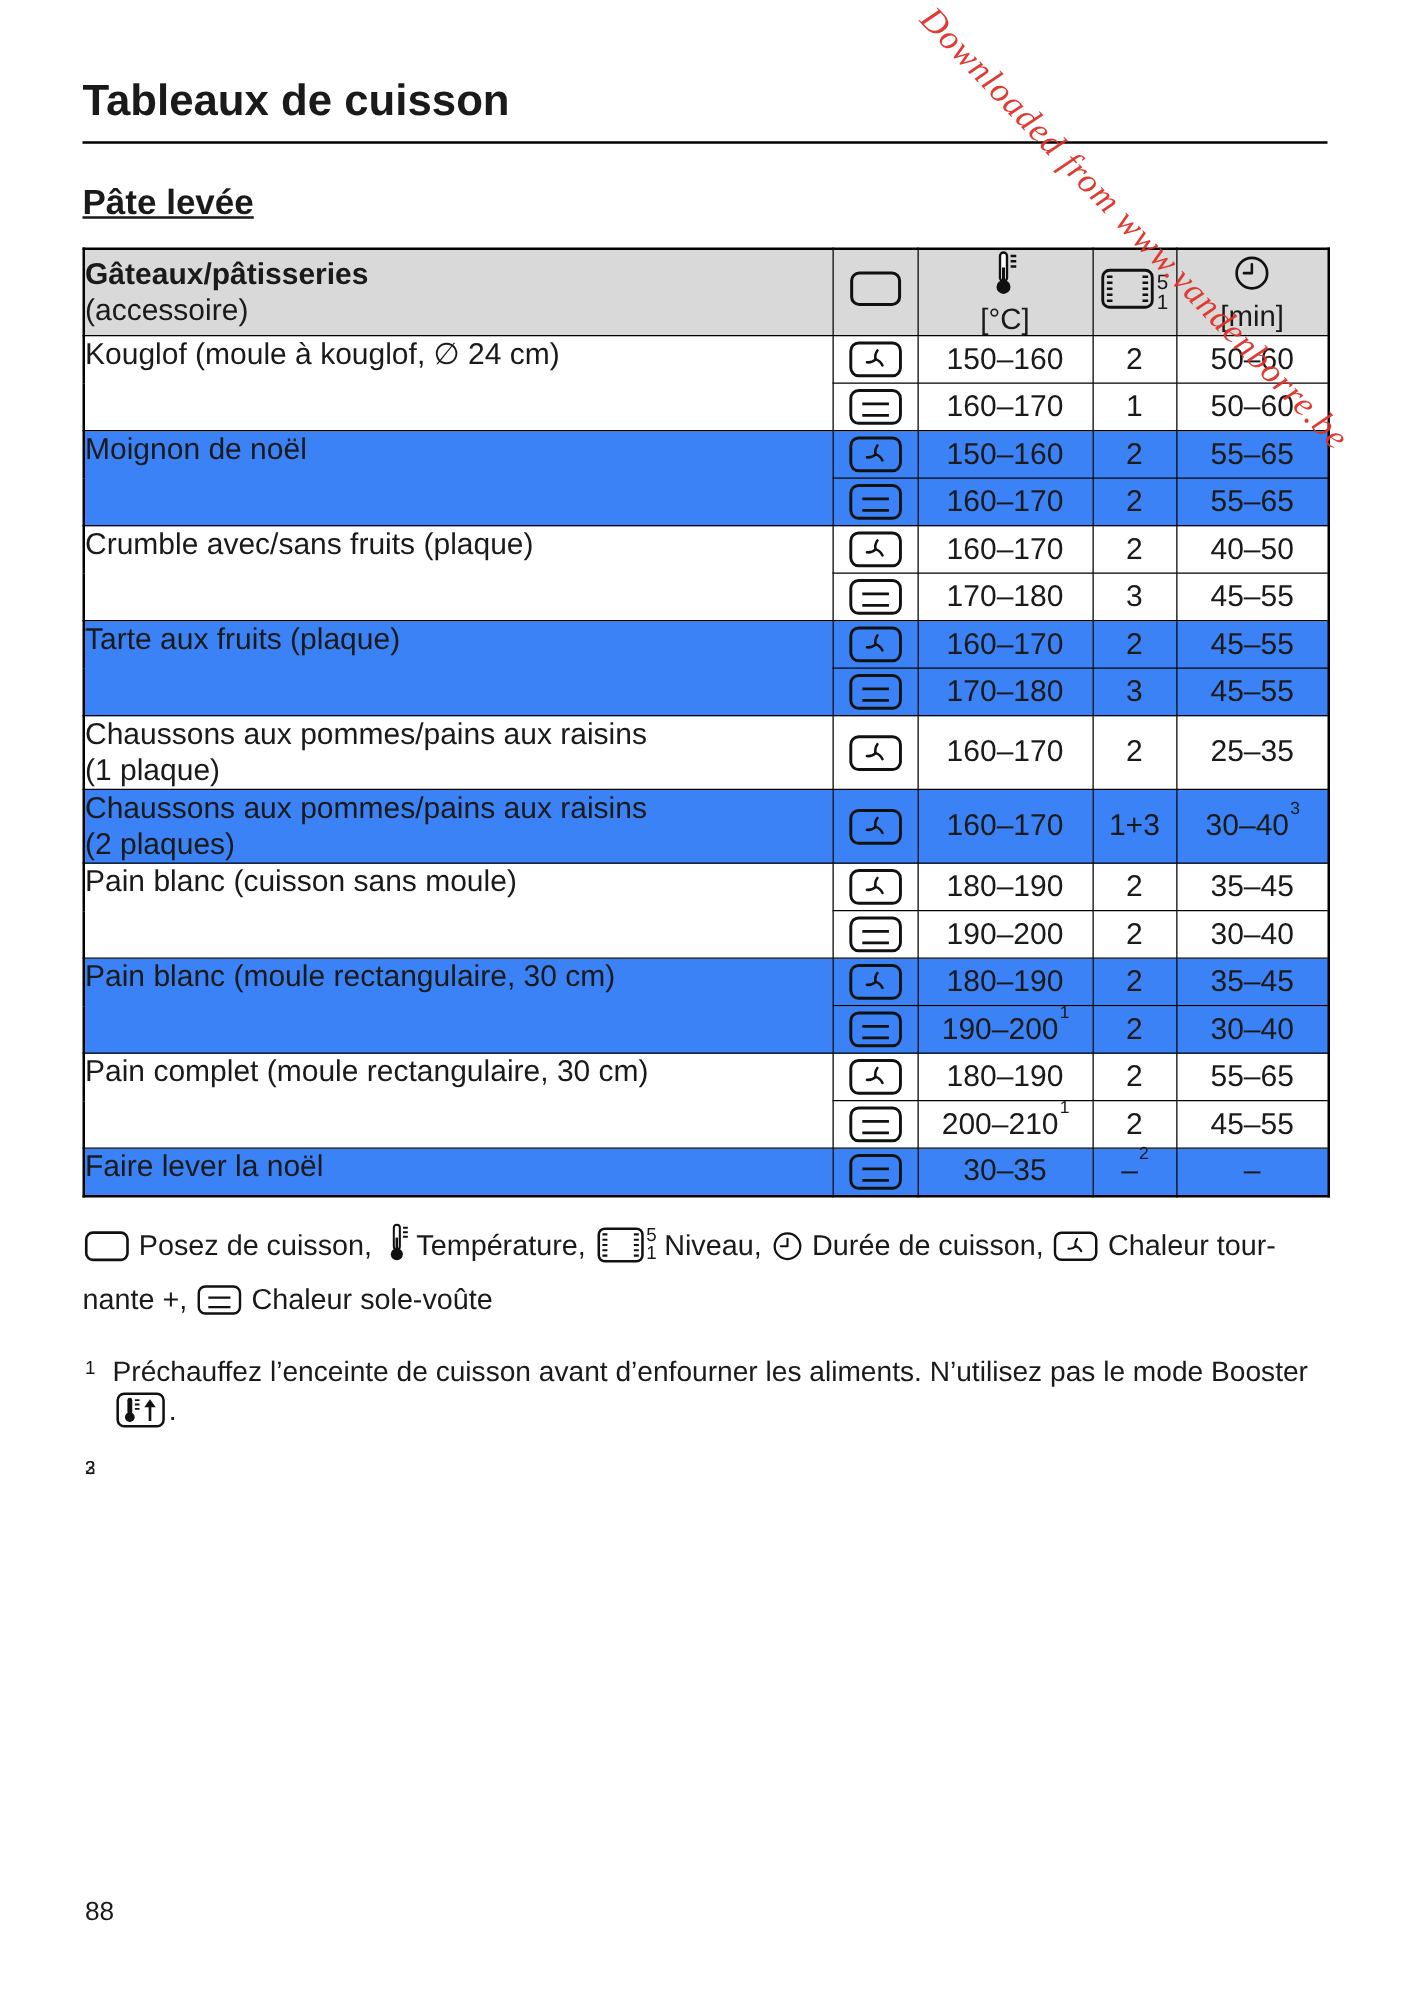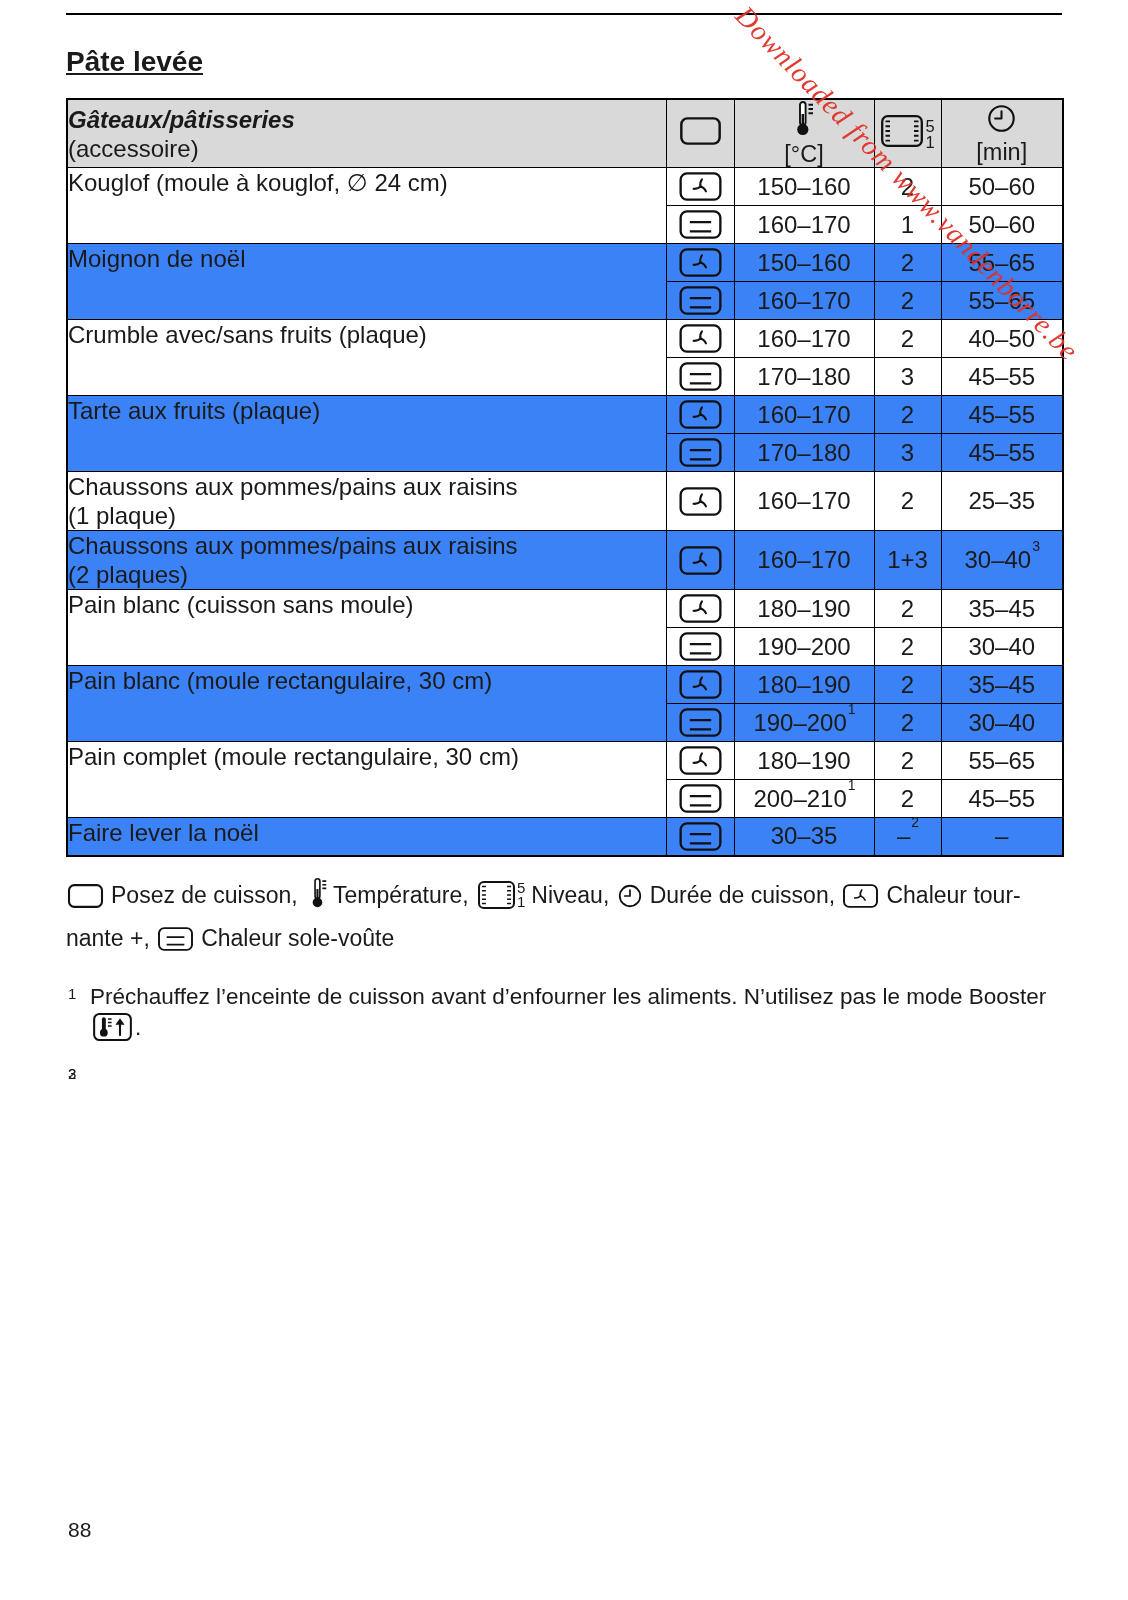--- a/index.html
+++ b/index.html
@@ -13,21 +13,21 @@
   .page-title { font-size:35px; font-weight:bold; margin:62px 0 0 0; line-height:38px; }
   .title-rule { border:none; border-top:2.5px solid #000; margin:13px 0 0 0; }
   .section-title { font-size:28px; font-weight:bold; margin:32px 0 0 0; line-height:30px;text-decoration:underline; }
 
   table.cook { border-collapse:collapse; table-layout:fixed; width:996px;
                margin-top:21px; border:2.5px solid #000; }
   table.cook th, table.cook td { border:1.8px solid #000; padding:0; font-size:24px; }
   .shaded { background:#3b82f6; }
   thead th { background:#d9d9d9; height:64px; vertical-align:middle; font-weight:normal; }
   th.c-food { text-align:left; padding:2px 8px; font-size:23.5px; line-height:29px; }
-  th.c-food .l1 { font-weight:bold;font-style:italic; }
+  th.c-food .l1 { font-weight:bold; }
   .hdr-mid { text-align:center; }
   .hdr-unit { text-align:center; font-size:23.5px; line-height:25px; }
   .lvl-wrap { display:flex; align-items:center; justify-content:center; }
   .lvl-nums { display:flex; flex-direction:column; font-size:16.5px; line-height:16px; margin-left:1px; }
 
   tbody tr { height:38px; }
   td.food { vertical-align:top; text-align:left; padding:3px 8px 4px 8px;
             font-size:23.5px; line-height:29px; }
   td.val  { text-align:center; vertical-align:middle; }
   td.mode { text-align:center; vertical-align:middle; }
@@ -51,20 +51,21 @@
     position:absolute; left:752px; top:0px; z-index:9; pointer-events:none;
     transform:rotate(46deg); transform-origin:0 0;
     font-family:"Liberation Serif","DejaVu Serif",serif; font-style:italic;
     font-size:28px; letter-spacing:1px; white-space:nowrap; opacity:0.95;
   }
 </style>
 </head>
 <body>
 
 <div class="content">
+  <div class="page-title">Tableaux de cuisson</div>
   <hr class="title-rule">
   <div class="section-title">Pâte levée</div>
 
   <table class="cook">
     <colgroup>
       <col style="width:599px">
         <col style="width:68px">
         <col style="width:140px">
       <col style="width:67px">
         <col style="width:122px">

